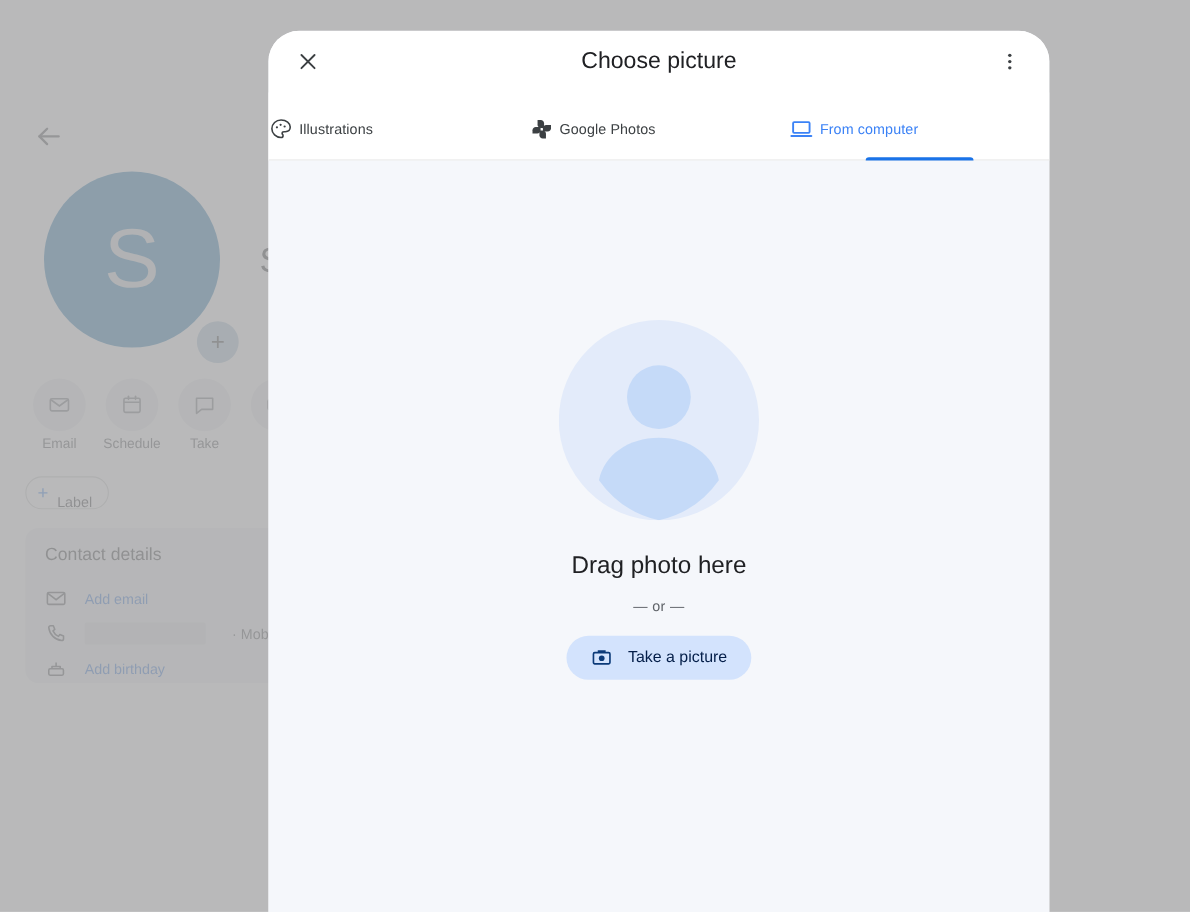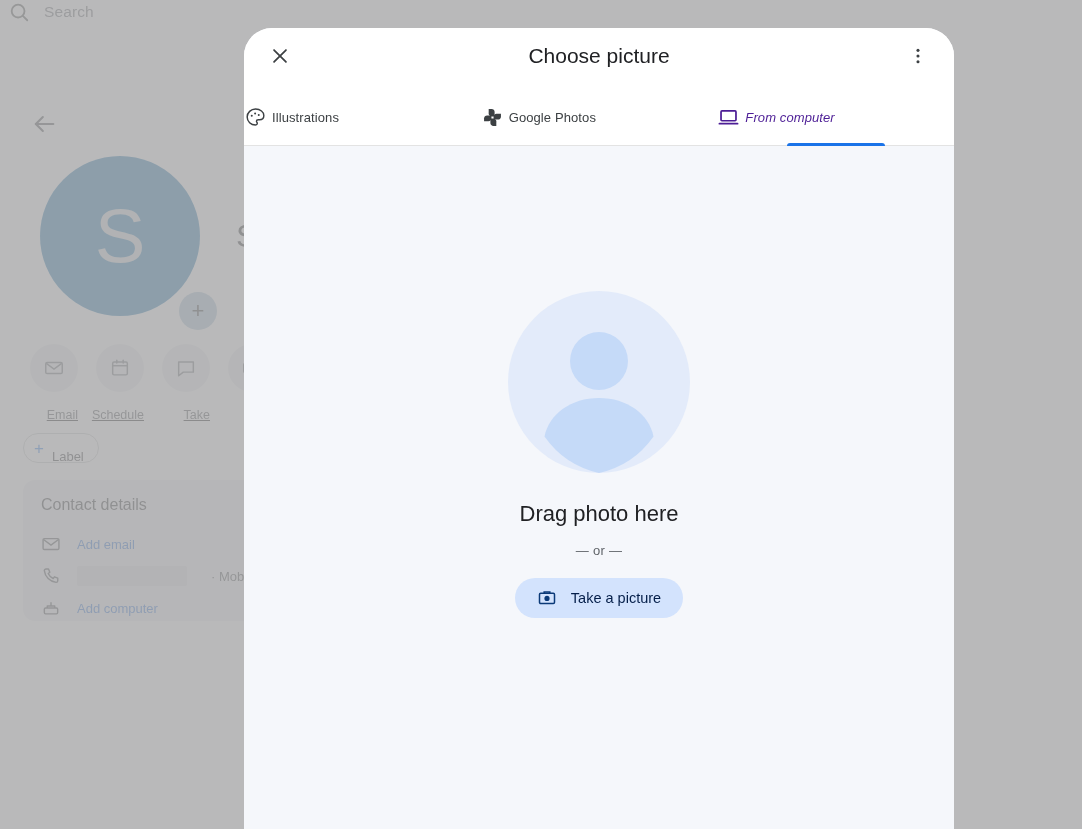--- a/index.html
+++ b/index.html
@@ -41,21 +41,21 @@
     display: flex; align-items: center; justify-content: center;
     color: #202124; font-size: 22px; line-height: 1;
   }
 
   .contact-name {
     position: absolute; left: 236px; top: 218px;
     font-size: 32px; color: #202124; white-space: nowrap;
   }
 
   .actions-row { position: absolute; left: 30px; top: 344px; display: flex; gap: 18px; }
-  .action-item { width: 48px; display: flex; flex-direction: column; align-items: flex-end; gap: 16px; text-decoration: underline; }
+  .action-item { width: 48px; display: flex; flex-direction: column; align-items: center; gap: 4px; }
   .action-circle {
     width: 48px; height: 48px; border-radius: 50%;
     background: #e8eaed;
     display: flex; align-items: center; justify-content: center;
     color: #5f6368;
   }
   .action-label { font-size: 12.5px; color: #3c4043; white-space: nowrap; }
 
   .label-chip {
     position: absolute; left: 23px; top: 433px;
@@ -112,21 +112,21 @@
     background: #ffffff;
   }
   .tab {
     flex: 1; position: relative;
     display: flex; flex-direction: row; align-items: center; justify-content: flex-start;
     padding-top: 6px; gap: 5px;
     color: #3c4043; cursor: pointer;
   }
   .tab .tab-icon { height: 24px; display: flex; align-items: center; justify-content: center; }
   .tab .tab-label { font-size: 13px; letter-spacing: .1px; }
-  .tab.active { color: #4c1d95; font-style: italic; }
+  .tab.active { color: #3b82f6; }
   .tab .underline {
     position: absolute; left: 50%; transform: translateX(-50%);
     bottom: -1px; width: 98px; height: 3px; border-radius: 3px 3px 0 0;
     background: #1a73e8; display: none;
   }
   .tab.active .underline { display: block; }
 
   .dialog-body {
     flex: 1; display: flex; flex-direction: column;
     align-items: center; justify-content: flex-start;
@@ -146,29 +146,20 @@
   .pill .p-icon { width: 20px; height: 20px; color: #0b3a78; flex: none; }
   .pill .p-label { font-size: 14.5px; color: #041e49; white-space: nowrap; }
 </style>
 </head>
 <body>
 
 <div id="root">
 
   <div class="bg-app">
 
-    <div class="searchbar">
-      <span class="search-icon">
-        <svg viewBox="0 0 24 24" width="22" height="22" fill="none" stroke="currentColor" stroke-width="2">
-          <circle cx="11" cy="11" r="7"></circle>
-            <line x1="16.2" y1="16.2" x2="21" y2="21" stroke-linecap="round"></line>
-        </svg>
-      </span>
-      <span class="search-ph">Search</span>
-    </div>
 
     <div class="back-btn">
       <svg viewBox="0 0 24 24" width="28" height="28" fill="none" stroke="currentColor" stroke-width="1.8" stroke-linecap="round" stroke-linejoin="round">
         <line x1="20" y1="12" x2="5" y2="12"></line>
           <polyline points="11,18 5,12 11,6"></polyline>
       </svg>
     </div>
 
     <div class="avatar-wrap">
       <div class="avatar-big">S</div>
@@ -246,21 +237,21 @@
       </div>
 
       <div class="detail-row">
         <span class="detail-icon">
           <svg viewBox="0 0 24 24" width="20" height="20" fill="none" stroke="currentColor" stroke-width="1.7" stroke-linejoin="round">
             <rect x="4" y="12" width="16" height="7" rx="1.5"></rect>
               <path d="M7.5 12V9.5h9V12"></path>
               <line x1="12" y1="5" x2="12" y2="9.5"></line>
           </svg>
         </span>
-        <span class="detail-link">Add computer</span>
+        <span class="detail-link">Add birthday</span>
       </div>
     </div>
   </div>
 
   <div class="scrim"></div>
 
   <div class="dialog">
 
     <div class="dialog-head">
       <div class="dialog-titlebar">

